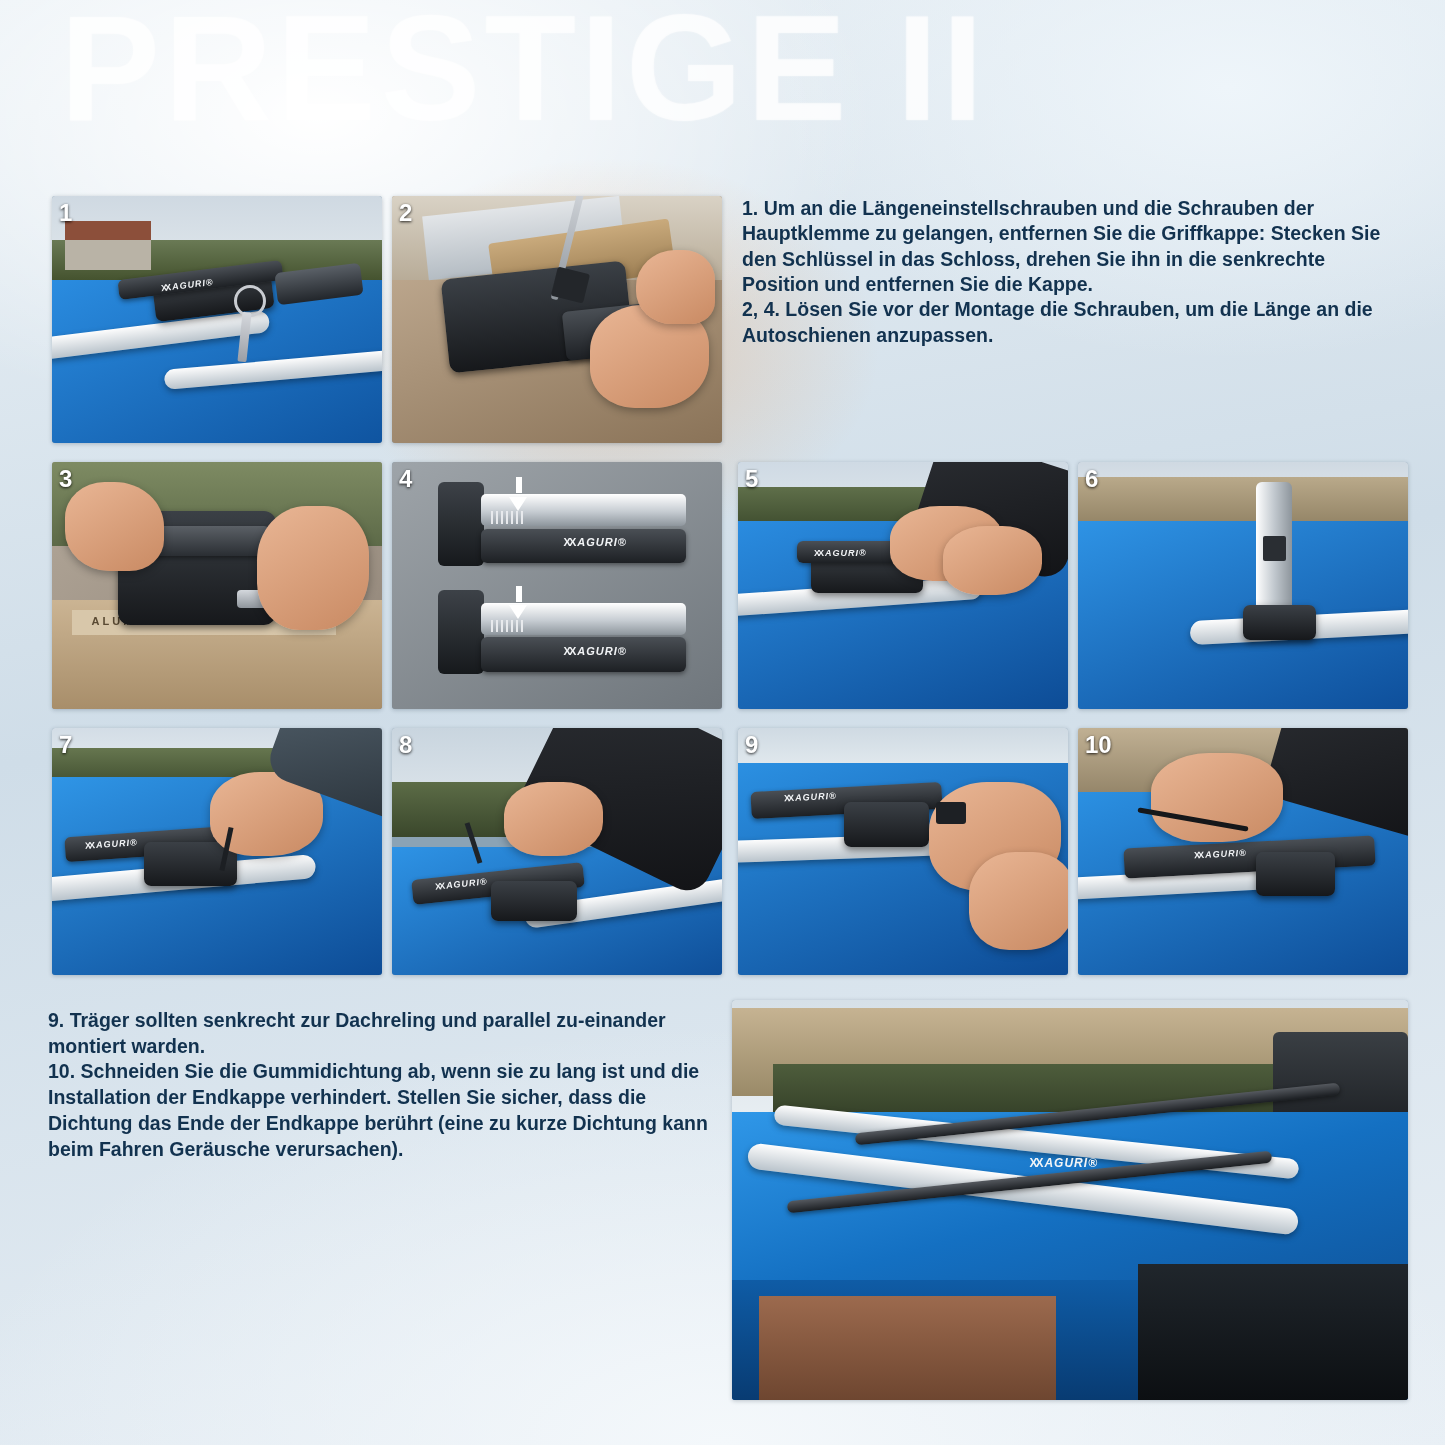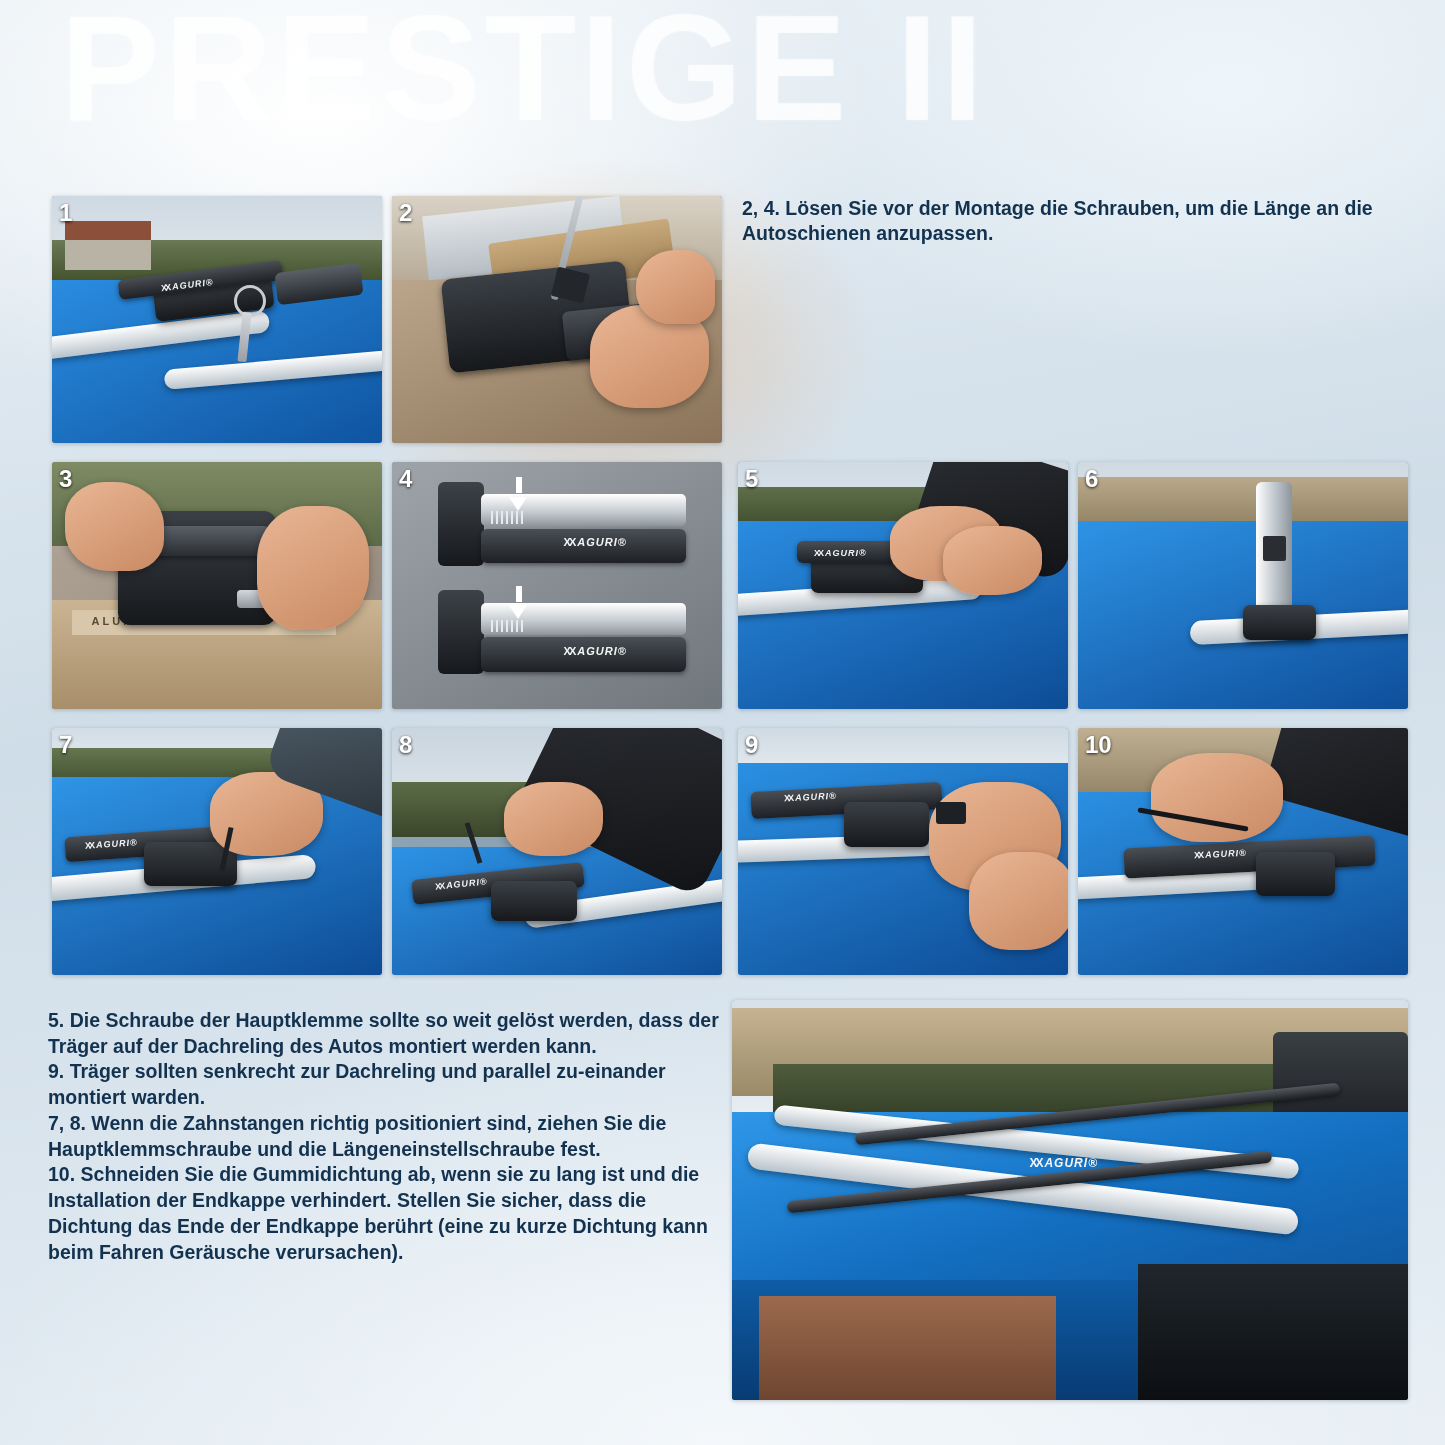--- a/index.html
+++ b/index.html
@@ -291,23 +291,22 @@
       <div class="barblack" style="left:8%;top:44%;width:72%;height:12px;transform:rotate(-6deg);background:linear-gradient(#55595f,#1b1e22);"></div>
       <div class="logo" style="left:44%;top:39%;font-size:12px;"><span class="mk">XX</span><span>AGURI</span>®</div>
       <div style="position:absolute;left:0;top:70%;width:100%;height:30%;background:linear-gradient(#0f5ca6,#083b72);"></div>
       <div style="position:absolute;left:60%;top:66%;width:40%;height:34%;background:linear-gradient(#20262c,#0c0f12);"></div>
       <div style="position:absolute;left:4%;top:74%;width:44%;height:26%;background:linear-gradient(#9c6a4e,#6e4630);"></div>
     </div>
     <div class="num"></div>
   </div>
 
   <div class="rtext">
+    <p>1. Um an die Längeneinstellschrauben und die Schrauben der Hauptklemme zu gelangen, entfernen Sie die Griffkappe: Stecken Sie den Schlüssel in das Schloss, drehen Sie ihn in die senkrechte Position und entfernen Sie die Kappe.</p>
     <p>2, 4. Lösen Sie vor der Montage die Schrauben, um die Länge an die Autoschienen anzupassen.</p>
   </div>
 
   <div class="btext">
-    <p>5. Die Schraube der Hauptklemme sollte so weit gelöst werden, dass der Träger auf der Dachreling des Autos montiert werden kann.</p>
     <p>9. Träger sollten senkrecht zur Dachreling und parallel zu-einander montiert warden.</p>
-    <p>7, 8. Wenn die Zahnstangen richtig positioniert sind, ziehen Sie die Hauptklemmschraube und die Längeneinstellschraube fest.</p>
     <p>10. Schneiden Sie die Gummidichtung ab, wenn sie zu lang ist und die Installation der Endkappe verhindert. Stellen Sie sicher, dass die Dichtung das Ende der Endkappe berührt (eine zu kurze Dichtung kann beim Fahren Geräusche verursachen).</p>
   </div>
 
 </div>
 
 </body></html>

